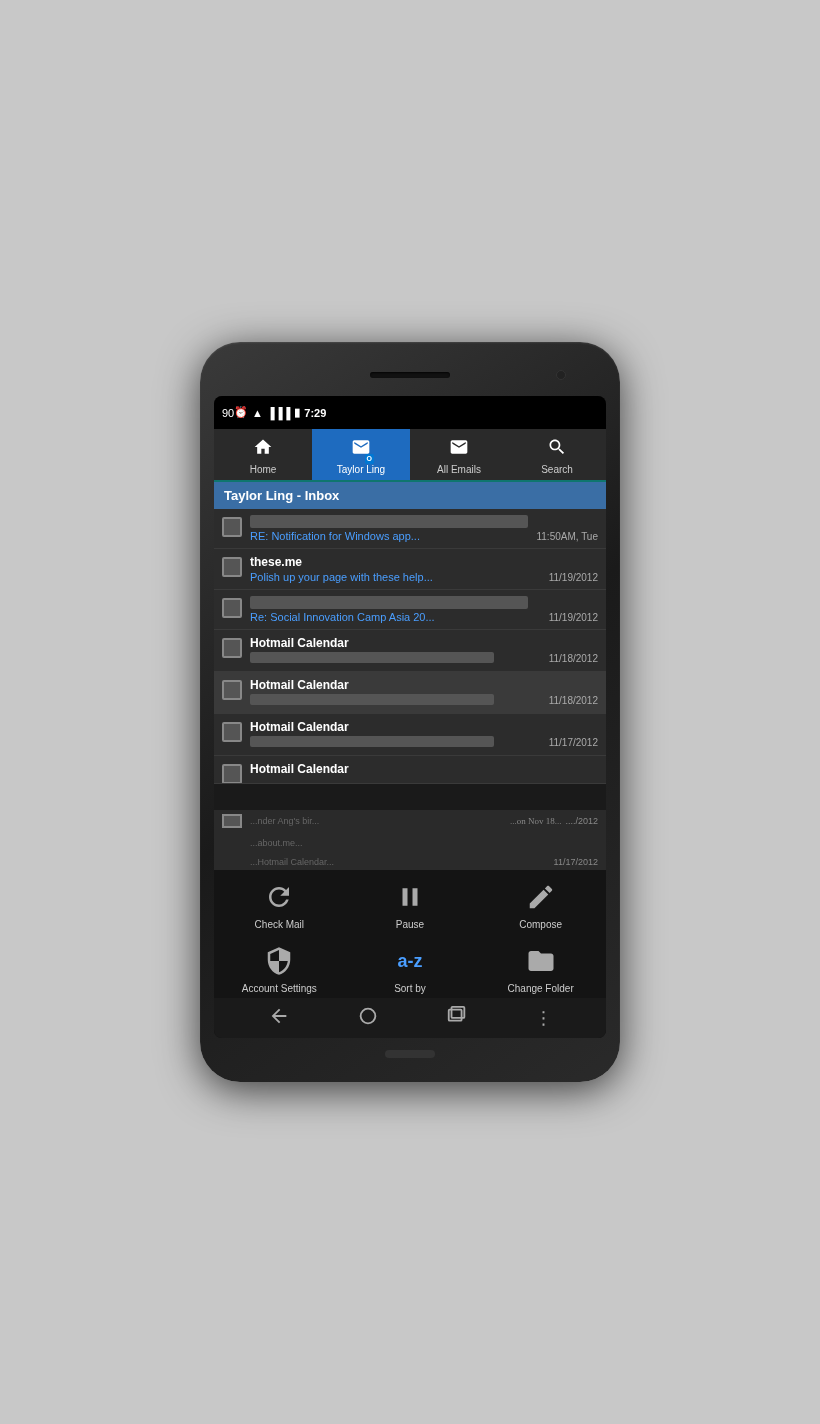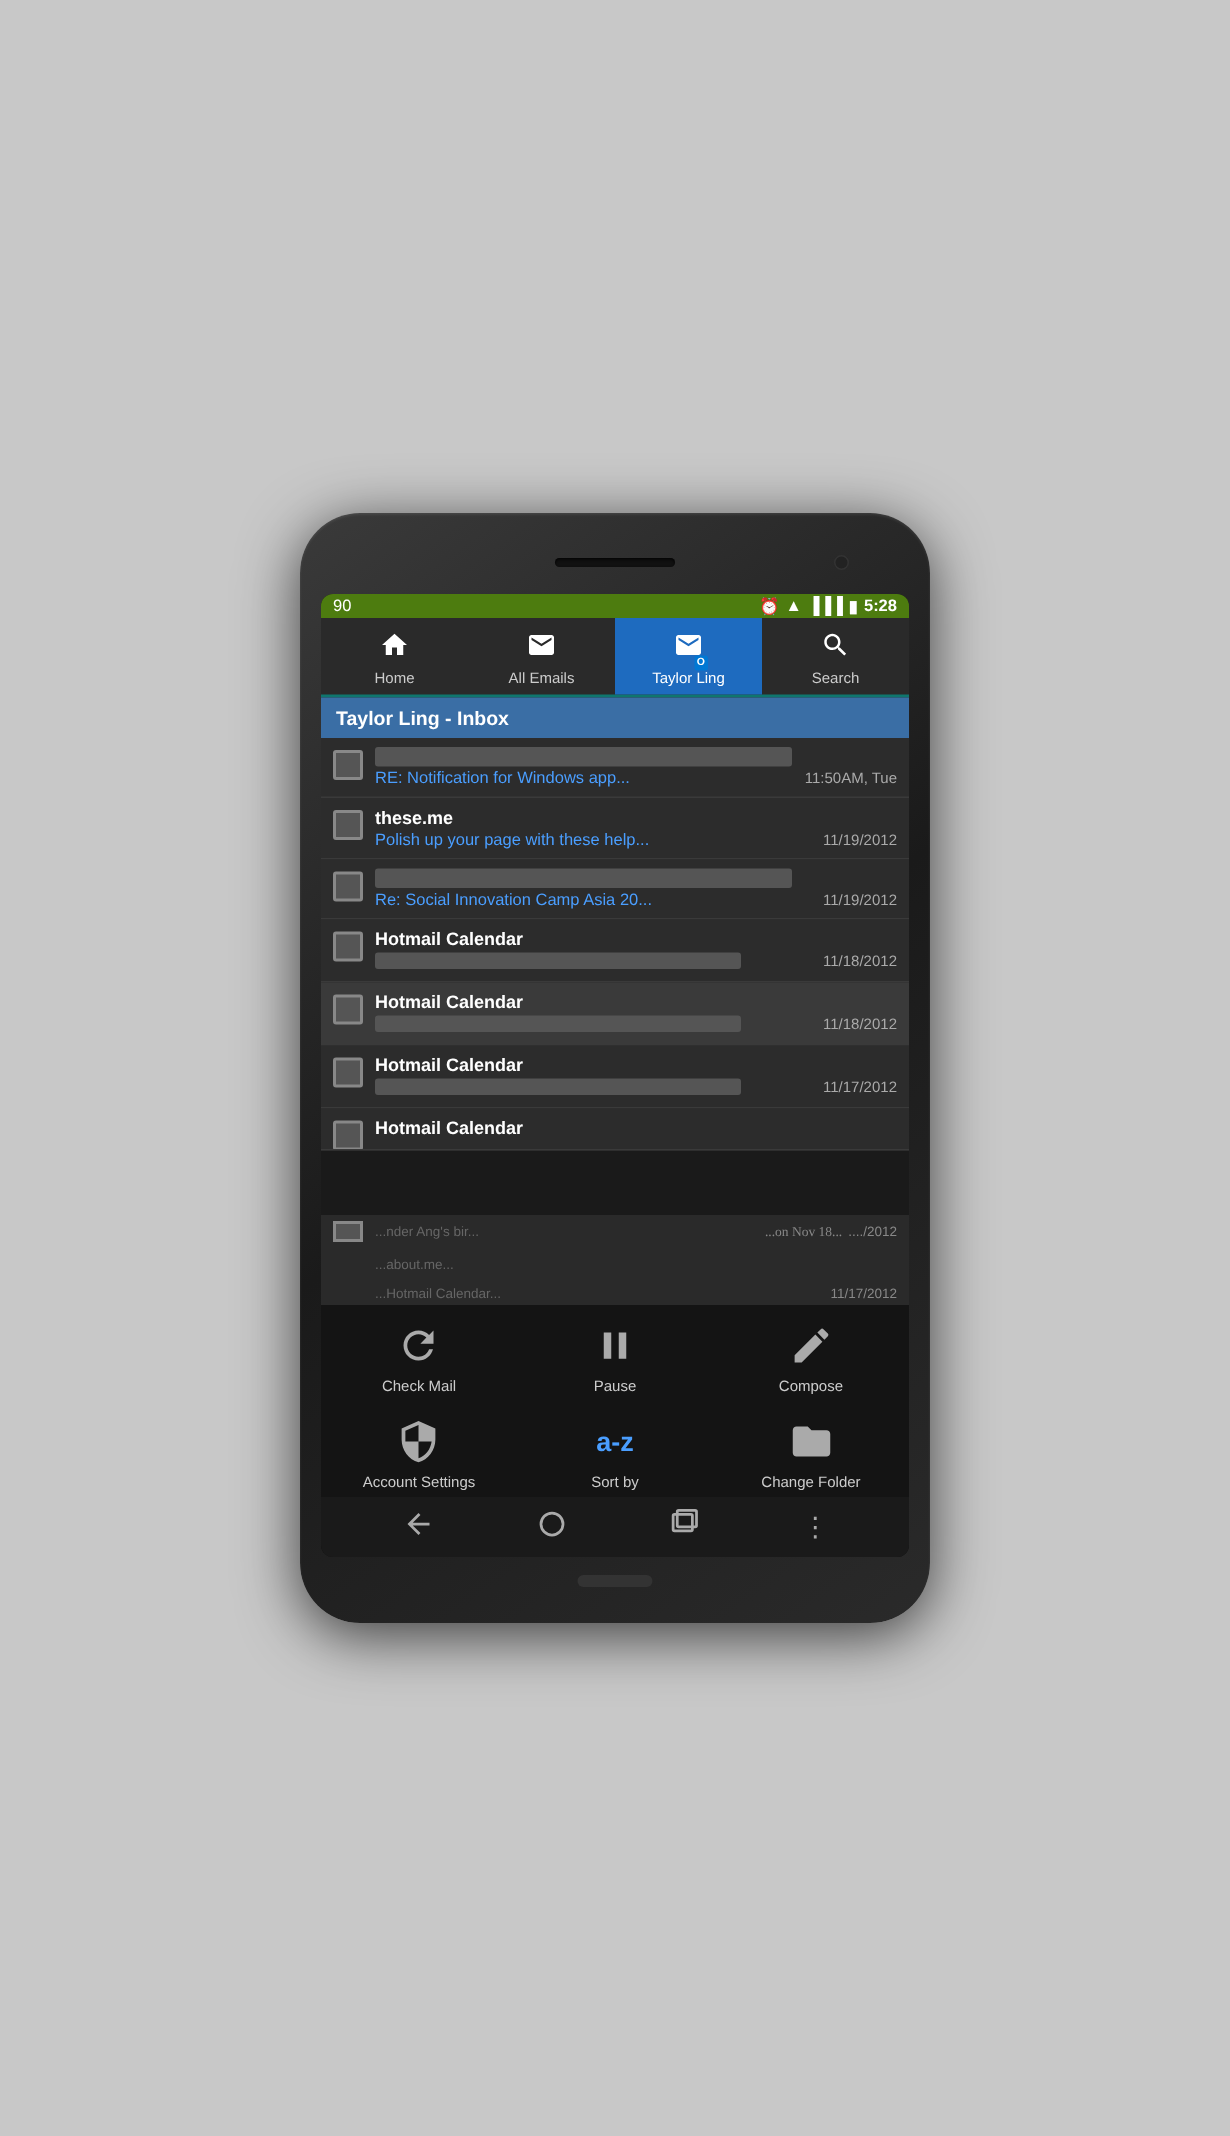--- a/index.html
+++ b/index.html
@@ -57,28 +57,27 @@
       flex: 1;
       background: #1a1a1a;
       border-radius: 8px;
       overflow: hidden;
       display: flex;
       flex-direction: column;
     }
 
     
     .status-bar {
-      background: #4d7c0f;
+      background: #000000;
       color: #fff;
       display: flex;
-      justify-content: space-between;
       align-items: center;
       padding: 3px 8px;
       font-size: 11px;
-      height: 16px;
+      height: 33px;
     }
 
     .status-left { font-size: 11px; color: #fff; }
     .status-right {
       display: flex;
       align-items: center;
       gap: 4px;
       font-size: 11px;
       color: #fff;
       font-weight: bold;
@@ -306,59 +305,59 @@
 
   <div class="phone-screen">
 
     <div class="status-bar">
       <span class="status-left">90</span>
       <div class="status-right">
         <span>⏰</span>
         <span>▲</span>
         <span>▐▐▐</span>
         <span>▮</span>
-        <span>5:28</span>
+        <span>7:29</span>
       </div>
     </div>
 
     <div class="nav-tabs">
 
       <div class="nav-tab">
         <div class="nav-tab-icon">
           <svg class="tab-svg" viewBox="0 0 24 24" fill="white">
             <path d="M10 20v-6h4v6h5v-8h3L12 3 2 12h3v8z"></path>
           </svg>
         </div>
         <span class="nav-tab-label">Home</span>
-      </div>
-
-      <div class="nav-tab">
-        <div class="nav-tab-icon">
-          <svg class="tab-svg" viewBox="0 0 24 24" fill="white">
-            <path d="M20 4H4c-1.1 0-2 .9-2 2v12c0 1.1.9 2 2 2h16c1.1 0 2-.9 2-2V6c0-1.1-.9-2-2-2zm0 4l-8 5-8-5V6l8 5 8-5v2z"></path>
-          </svg>
-        </div>
-        <span class="nav-tab-label">All Emails</span>
       </div>
 
       <div class="nav-tab active">
         <div class="nav-tab-icon">
           <div style="position:relative; display:inline-block;">
             <svg class="tab-svg" viewBox="0 0 24 24" fill="white">
               <path d="M20 4H4c-1.1 0-2 .9-2 2v12c0 1.1.9 2 2 2h16c1.1 0 2-.9 2-2V6c0-1.1-.9-2-2-2zm0 4l-8 5-8-5V6l8 5 8-5v2z"></path>
             </svg>
             <div style="position:absolute;bottom:-2px;right:-3px;background:#0078d4;color:white;font-size:7px;font-weight:bold;padding:0 2px;border-radius:2px;line-height:1.4;">O</div>
           </div>
         </div>
         <span class="nav-tab-label">Taylor Ling</span>
       </div>
 
       <div class="nav-tab">
         <div class="nav-tab-icon">
           <svg class="tab-svg" viewBox="0 0 24 24" fill="white">
+            <path d="M20 4H4c-1.1 0-2 .9-2 2v12c0 1.1.9 2 2 2h16c1.1 0 2-.9 2-2V6c0-1.1-.9-2-2-2zm0 4l-8 5-8-5V6l8 5 8-5v2z"></path>
+          </svg>
+        </div>
+        <span class="nav-tab-label">All Emails</span>
+      </div>
+
+      <div class="nav-tab">
+        <div class="nav-tab-icon">
+          <svg class="tab-svg" viewBox="0 0 24 24" fill="white">
             <path d="M15.5 14h-.79l-.28-.27C15.41 12.59 16 11.11 16 9.5 16 5.91 13.09 3 9.5 3S3 5.91 3 9.5 5.91 16 9.5 16c1.61 0 3.09-.59 4.23-1.57l.27.28v.79l5 4.99L20.49 19l-4.99-5zm-6 0C7.01 14 5 11.99 5 9.5S7.01 5 9.5 5 14 7.01 14 9.5 11.99 14 9.5 14z"></path>
           </svg>
         </div>
         <span class="nav-tab-label">Search</span>
       </div>
     </div>
 
     <div class="inbox-header">
       <span>Taylor Ling - Inbox</span>
     </div>

